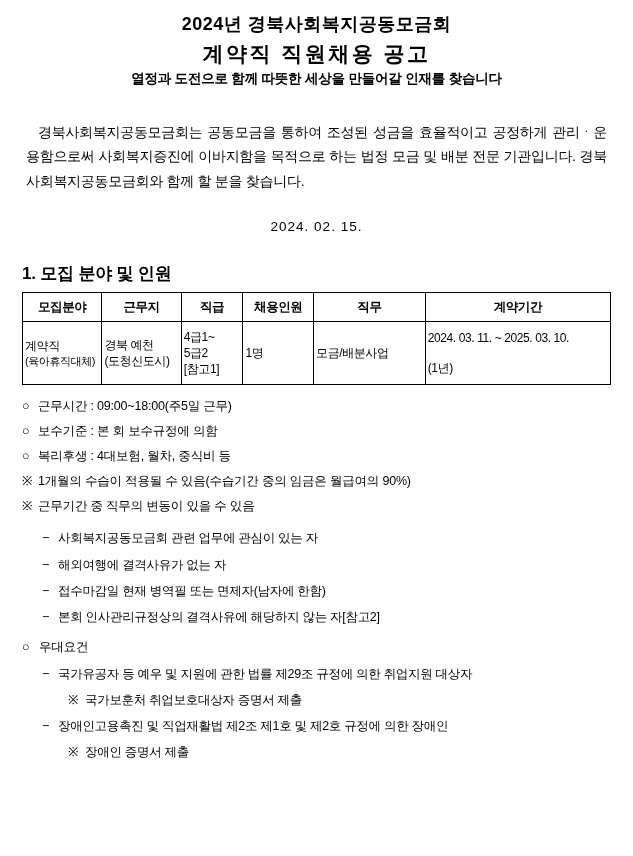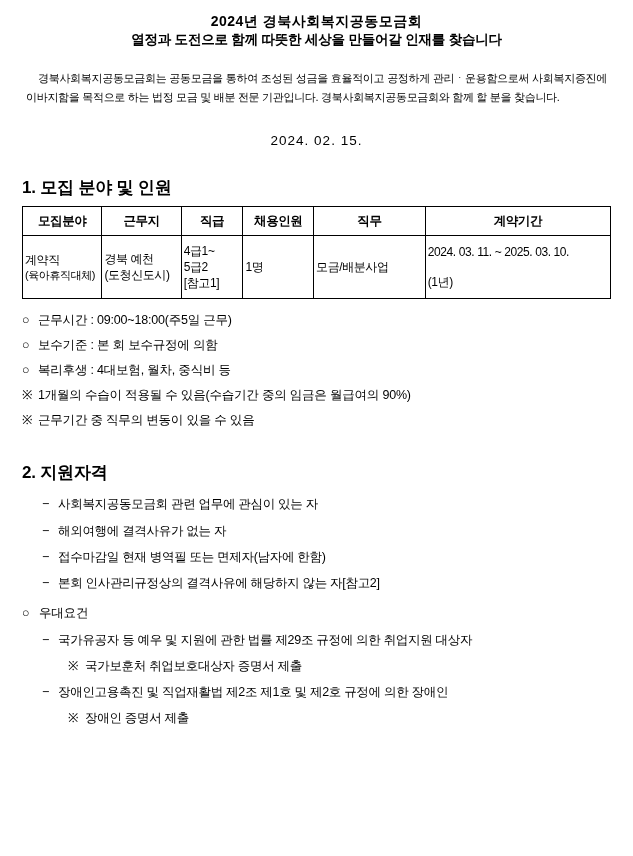--- a/index.html
+++ b/index.html
@@ -20,41 +20,41 @@
     height: 856px;
     box-sizing: border-box;
     padding: 10px 22px 0 22px;
     position: relative;
   }
   .title-block {
     text-align: center;
     margin-top: 2px;
   }
   .title-line1 {
-    font-size: 14px;
+    font-size: 18px;
     font-weight: bold;
     letter-spacing: 0.5px;
     line-height: 1.35;
   }
   .title-line2 {
     font-size: 21px;
     font-weight: bold;
     letter-spacing: 2.5px;
     line-height: 1.5;
     margin-top: 2px;
   }
   .subtitle {
     text-align: center;
     font-size: 13.5px;
     font-weight: bold;
     letter-spacing: -0.2px;
   }
   .intro {
-    margin-top: 20px;
-    font-size: 11px;
+    margin-top: 32px;
+    font-size: 14px;
     line-height: 1.75;
     text-align: justify;
     letter-spacing: -0.3px;
     padding: 0 4px;
   }
   .intro .indent { padding-left: 12px; }
   .date-line {
     text-align: center;
     font-size: 13.5px;
     margin-top: 26px;
@@ -128,20 +128,21 @@
   .dash-mark { display: inline-block; width: 16px; }
   .star-mark { display: inline-block; width: 17px; }
 </style>
 </head>
 <body>
 
 <div class="page">
 
   <div class="title-block">
     <div class="title-line1">2024년 경북사회복지공동모금회</div>
+    <div class="title-line2">계약직 직원채용 공고</div>
   </div>
 
   <div class="subtitle">열정과 도전으로 함께 따뜻한 세상을 만들어갈 인재를 찾습니다</div>
 
   <div class="intro">
     <span class="indent">경북사회복지공동모금회는 공동모금을 통하여 조성된 성금을 효율적이고 공정하게 관리ㆍ운용함으로써 사회복지증진에 이바지함을 목적으로 하는 법정 모금 및 배분 전문 기관입니다. 경북사회복지공동모금회와 함께 할 분을 찾습니다.</span>
   </div>
 
   <div class="date-line">2024. 02. 15.</div>
 
@@ -193,21 +194,20 @@
   </table>
 
   <div class="bullets">
     <div><span class="b-mark">○</span><span>근무시간 : 09:00~18:00(주5일 근무)</span></div>
     <div><span class="b-mark">○</span><span>보수기준 : 본 회 보수규정에 의함</span></div>
     <div><span class="b-mark">○</span><span>복리후생 : 4대보험, 월차, 중식비 등</span></div>
     <div><span class="b-mark">※</span><span>1개월의 수습이 적용될 수 있음(수습기간 중의 임금은 월급여의 90%)</span></div>
     <div><span class="b-mark">※</span><span>근무기간 중 직무의 변동이 있을 수 있음</span></div>
   </div>
 
-  <div class="section-heading">2. 지원자격</div>
 
   <div class="quals">
 
     <div class="q-group">
       <div class="q-item"><span class="dash-mark">−</span><span>사회복지공동모금회 관련 업무에 관심이 있는 자</span></div>
       <div class="q-item"><span class="dash-mark">−</span><span>해외여행에 결격사유가 없는 자</span></div>
       <div class="q-item"><span class="dash-mark">−</span><span>접수마감일 현재 병역필 또는 면제자(남자에 한함)</span></div>
       <div class="q-item"><span class="dash-mark">−</span><span>본회 인사관리규정상의 결격사유에 해당하지 않는 자[참고2]</span></div>
     </div>
 

